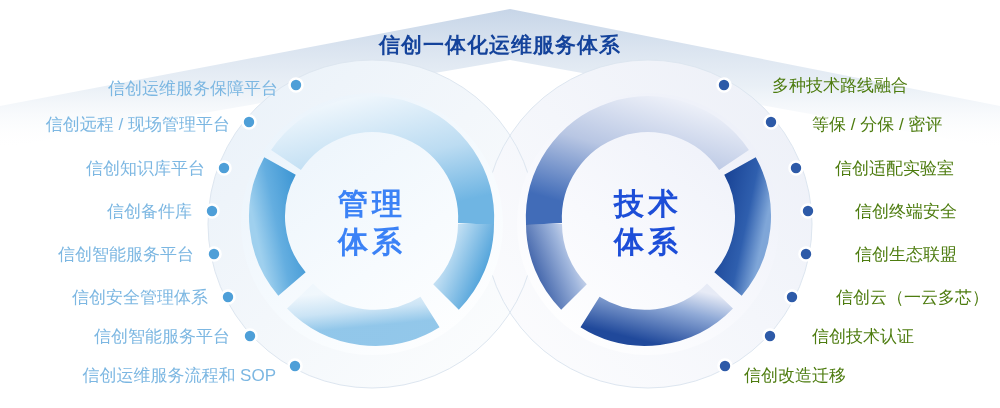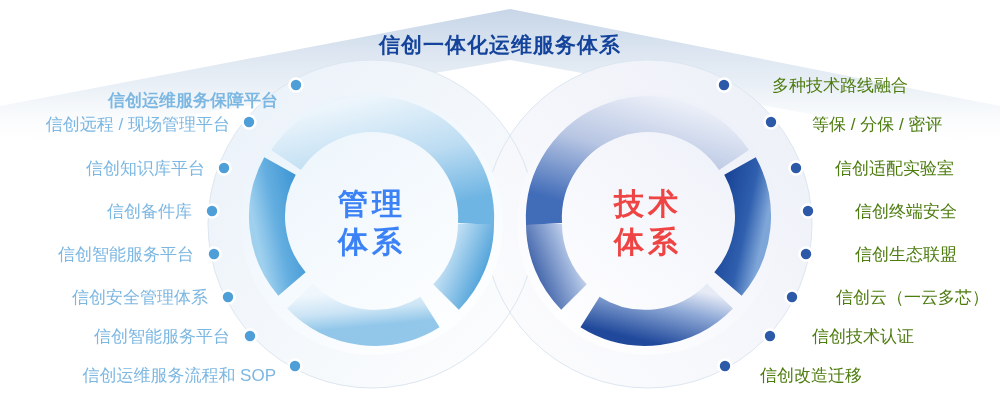--- a/index.html
+++ b/index.html
@@ -35,21 +35,21 @@
   .ringtext{
     position:absolute;
     text-align:center;
     font-size:30px;
     font-weight:bold;
     letter-spacing:4px;
     line-height:1.28;
     white-space:nowrap;
   }
   .ringtext.mgmt{ color:#3b82f6; }
-  .ringtext.tech{ color:#ef4444; }
+  .ringtext.tech{ color:#1d4ed8; }
 </style>
 </head>
 <body>
 
 <div id="stage">
 
   <svg id="art" viewBox="0 0 1000 408">
     <defs>
       <linearGradient id="gTri" x1="0.5" y1="0" x2="0.5" y2="1">
         <stop offset="0%" stop-color="#b9cbe2" stop-opacity="0.95"></stop>
@@ -180,37 +180,37 @@
       <circle cx="808" cy="211" r="6.5" fill="#2d5aa8" stroke="#ffffff" stroke-width="2.6"></circle>
       <circle cx="806" cy="254" r="6.5" fill="#2d5aa8" stroke="#ffffff" stroke-width="2.6"></circle>
       <circle cx="792" cy="297" r="6.5" fill="#2d5aa8" stroke="#ffffff" stroke-width="2.6"></circle>
       <circle cx="770" cy="336" r="6.5" fill="#2d5aa8" stroke="#ffffff" stroke-width="2.6"></circle>
       <circle cx="725" cy="366" r="6.5" fill="#2d5aa8" stroke="#ffffff" stroke-width="2.6"></circle>
     </g>
   </svg>
 
   <div class="title">信创一体化运维服务体系</div>
 
-  <div class="label left" style="right:722px;top:92px;font-weight:bold;">信创运维服务保障平台</div>
+  <div class="label left" style="right:722px;top:80px;">信创运维服务保障平台</div>
   <div class="label left" style="right:770px;top:116px;">信创远程 / 现场管理平台</div>
   <div class="label left" style="right:795px;top:160px;">信创知识库平台</div>
   <div class="label left" style="right:808px;top:203px;">信创备件库</div>
   <div class="label left" style="right:806px;top:246px;">信创智能服务平台</div>
   <div class="label left" style="right:792px;top:289px;">信创安全管理体系</div>
   <div class="label left" style="right:770px;top:328px;">信创智能服务平台</div>
   <div class="label left" style="right:724px;top:367px;">信创运维服务流程和 SOP</div>
 
   <div class="label right" style="left:772px;top:77px;">多种技术路线融合</div>
   <div class="label right" style="left:812px;top:116px;">等保 / 分保 / 密评</div>
   <div class="label right" style="left:835px;top:160px;">信创适配实验室</div>
   <div class="label right" style="left:855px;top:203px;text-align:right;">信创终端安全</div>
   <div class="label right" style="left:855px;top:246px;">信创生态联盟</div>
   <div class="label right" style="left:836px;top:289px;">信创云（一云多芯）</div>
   <div class="label right" style="left:812px;top:328px;">信创技术认证</div>
-  <div class="label right" style="left:760px;top:367px;">信创改造迁移</div>
+  <div class="label right" style="left:744px;top:367px;">信创改造迁移</div>
 
   <div class="ringtext mgmt" style="left:292px;top:185px;width:160px;">
     <div>管理</div>
     <div>体系</div>
   </div>
   <div class="ringtext tech" style="left:568px;top:185px;width:160px;">
     <div>技术</div>
     <div>体系</div>
   </div>
 

